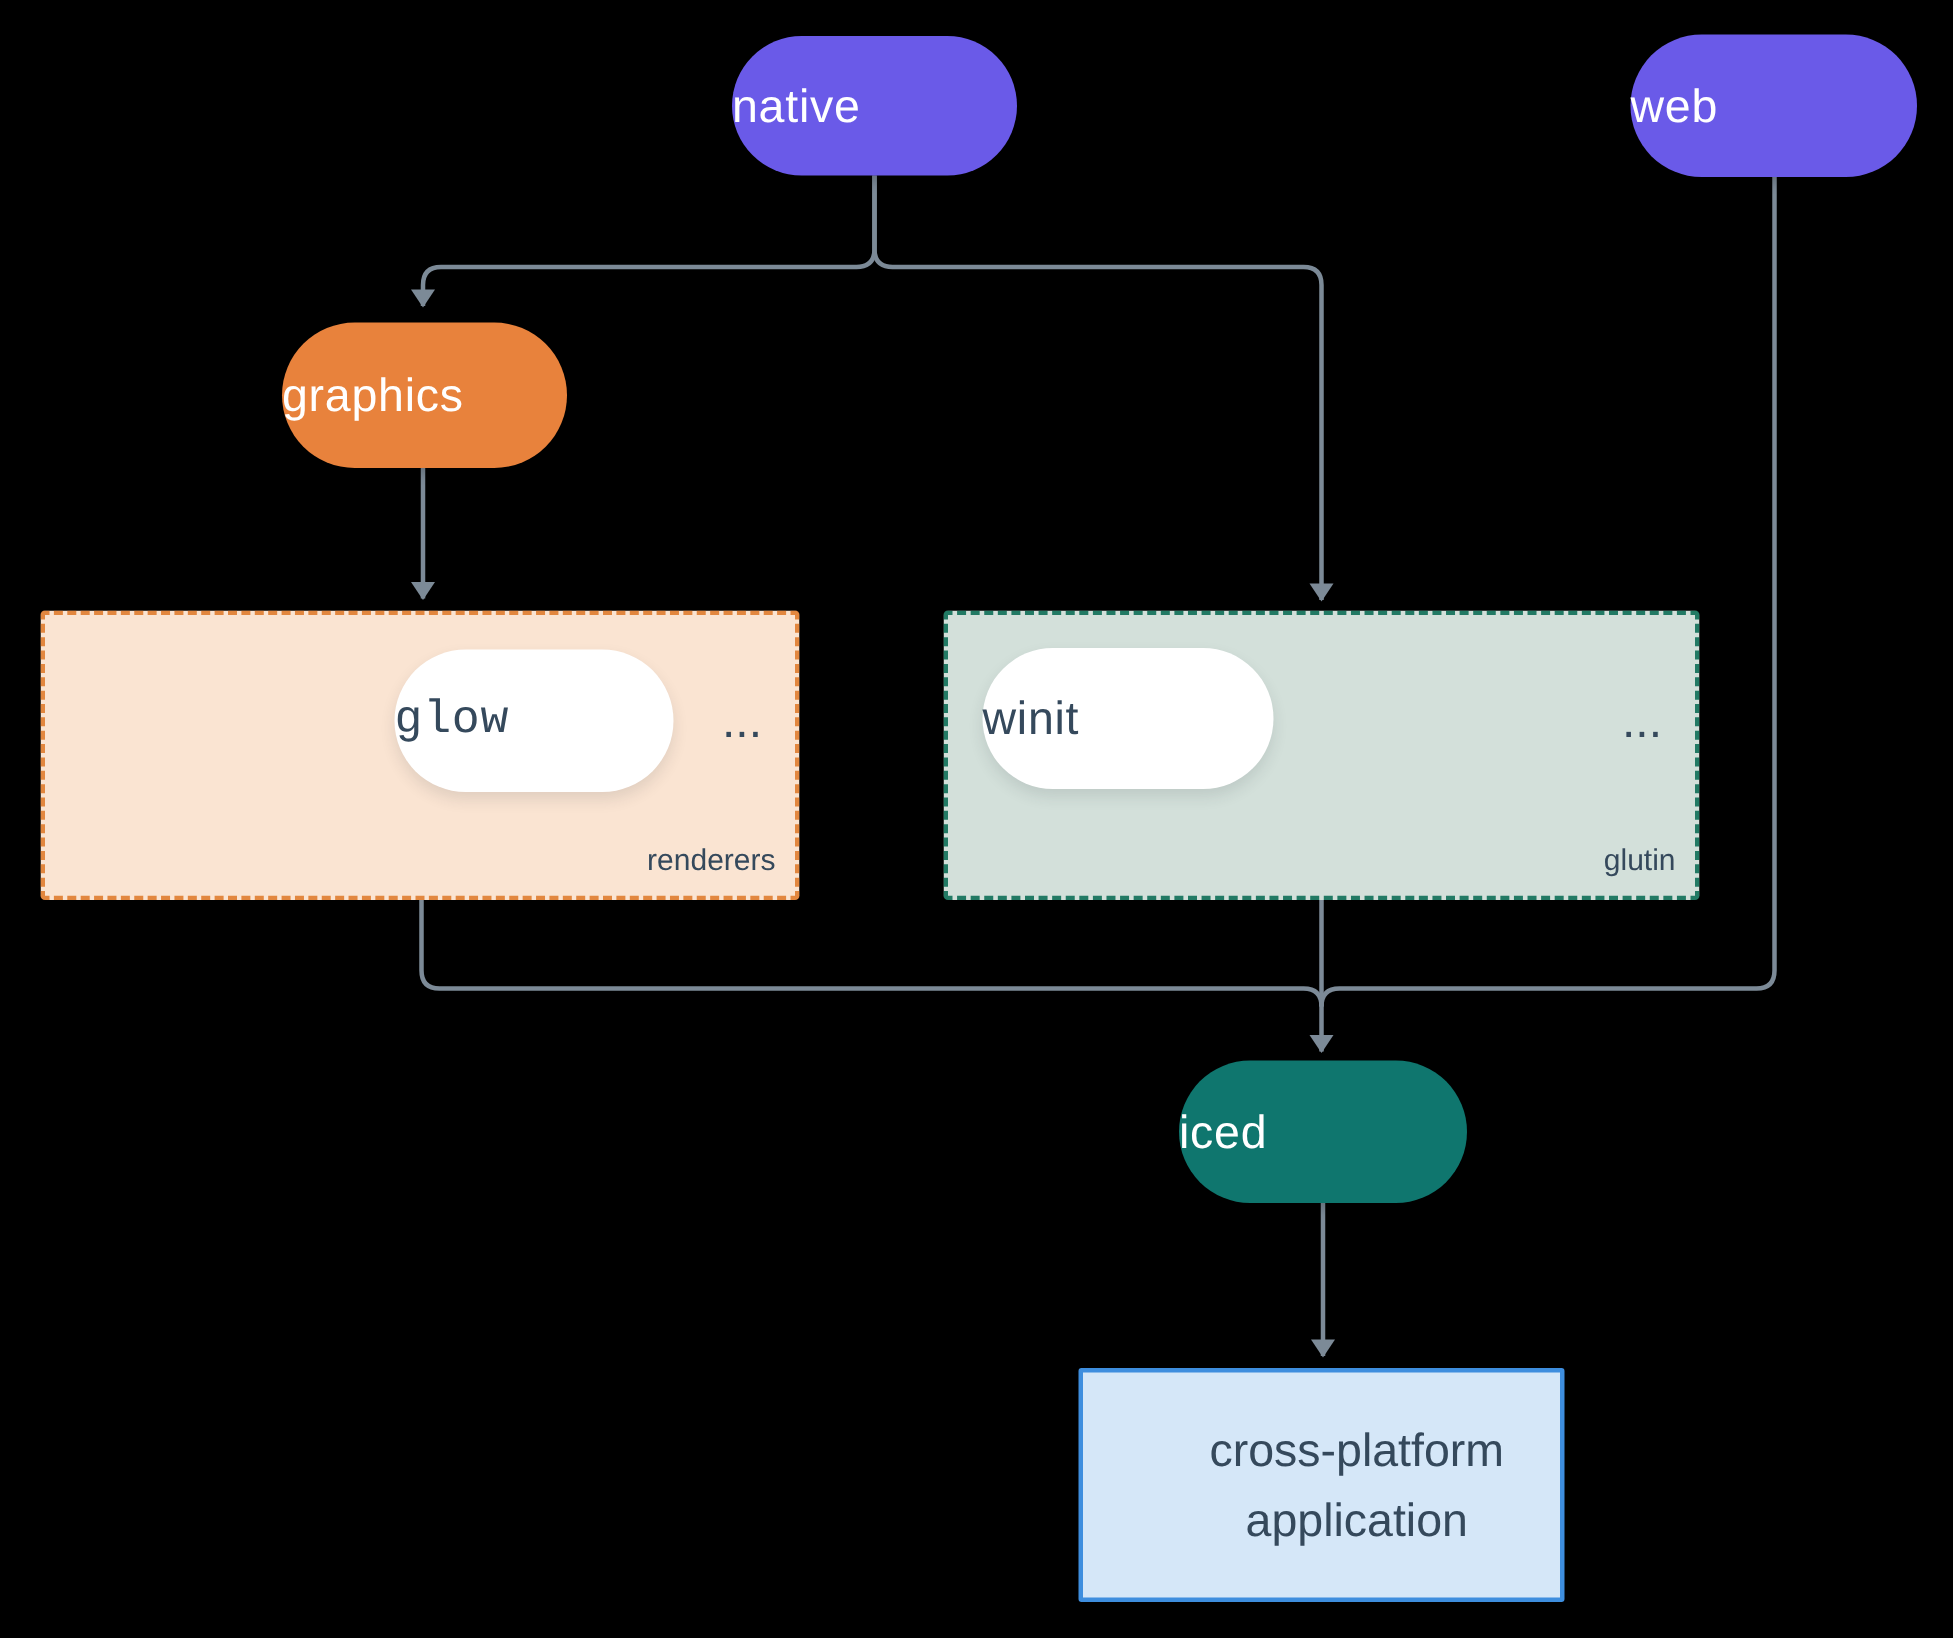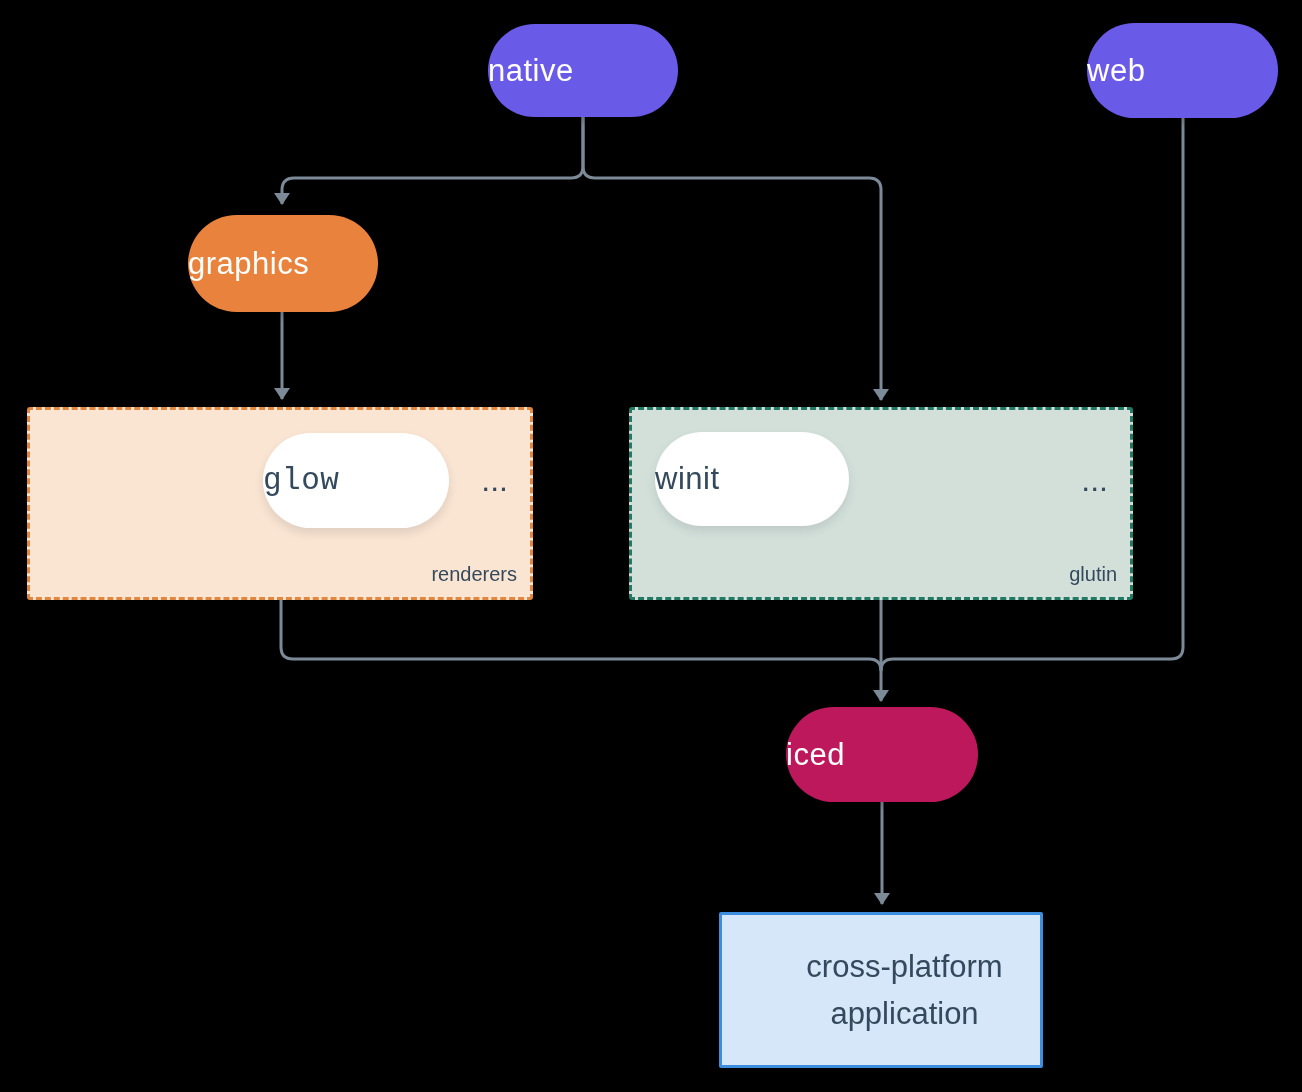--- a/index.html
+++ b/index.html
@@ -26,21 +26,21 @@
     border-radius: 999px;
     display: flex;
     align-items: center;
     justify-content: flex-start;
     font-size: 31px;
     letter-spacing: 0.5px;
     box-shadow: 0 4px 8px rgba(0,0,0,0.18);
   }
   .pill-purple { background: #6a5ae8; color: #ffffff; }
   .pill-orange { background: #e8823c; color: #ffffff; }
-  .pill-blue   { background: #be185d; color: #ffffff; }
+  .pill-blue   { background: #0f766e; color: #ffffff; }
   .pill-white  { background: #ffffff; color: #35495c; box-shadow: 0 5px 10px rgba(40,50,60,0.12); }
 
   .node-native   { left: 488px; top: 24px;  width: 190px; height: 93px; }
   .node-web      { left: 1087px; top: 23px; width: 191px; height: 95px; }
   .node-graphics { left: 188px; top: 215px; width: 190px; height: 97px; }
   .node-iced     { left: 786px; top: 707px; width: 192px; height: 95px; }
 
   .group {
     position: absolute;
     box-sizing: border-box;

